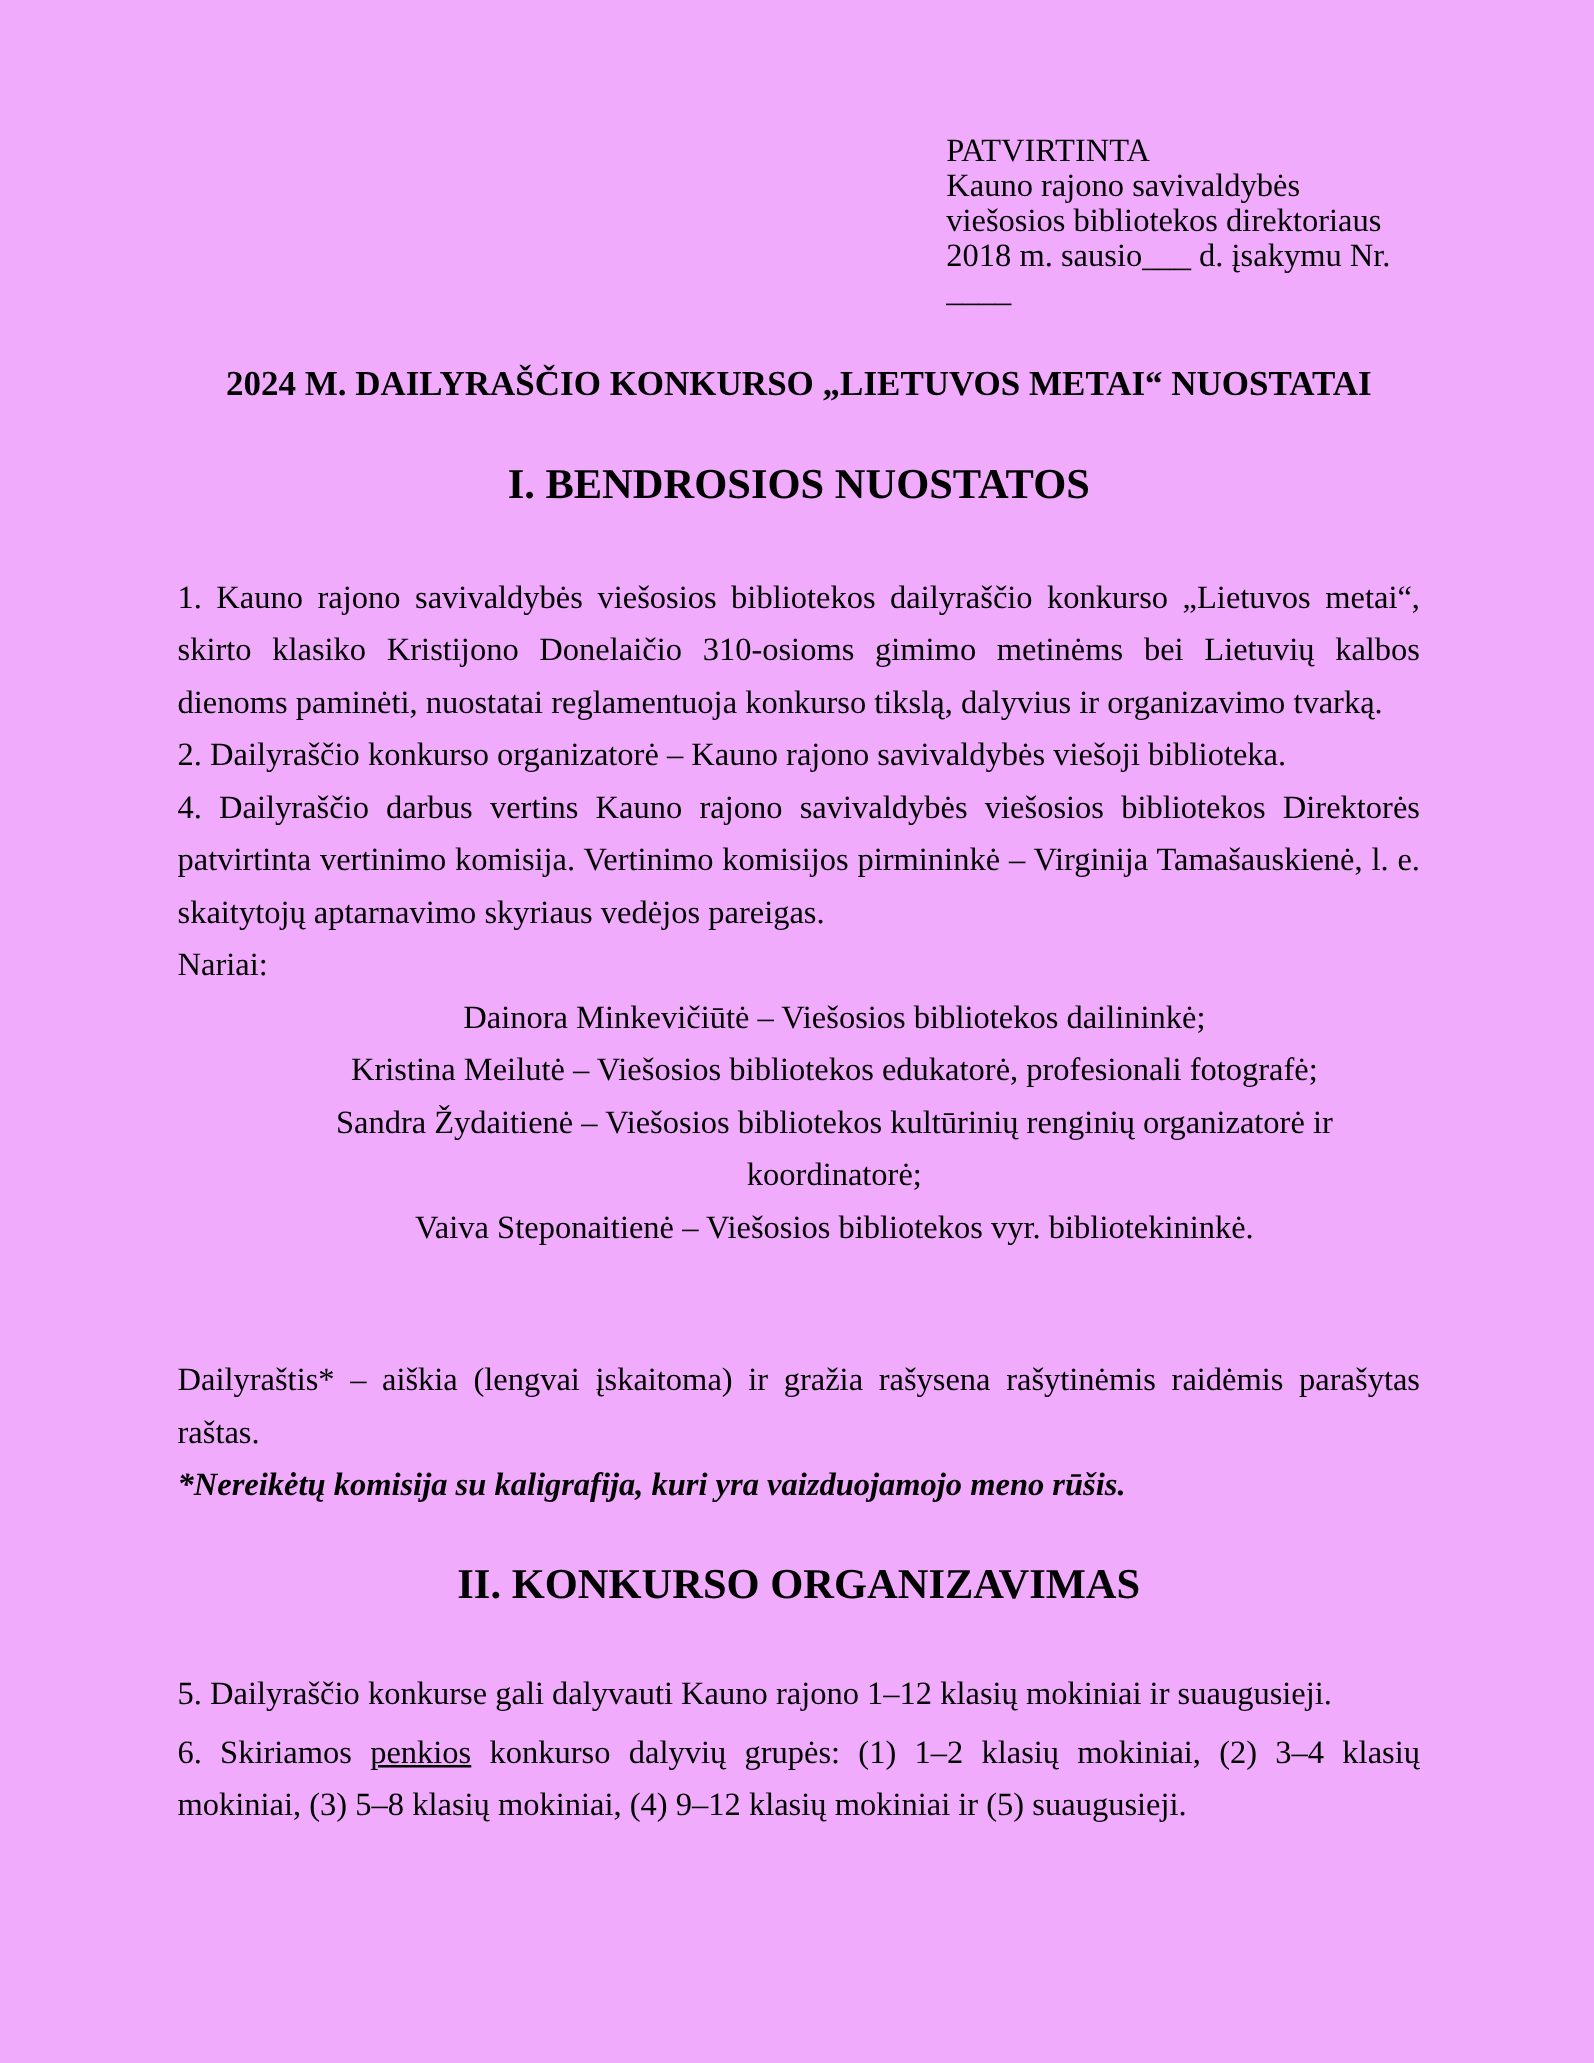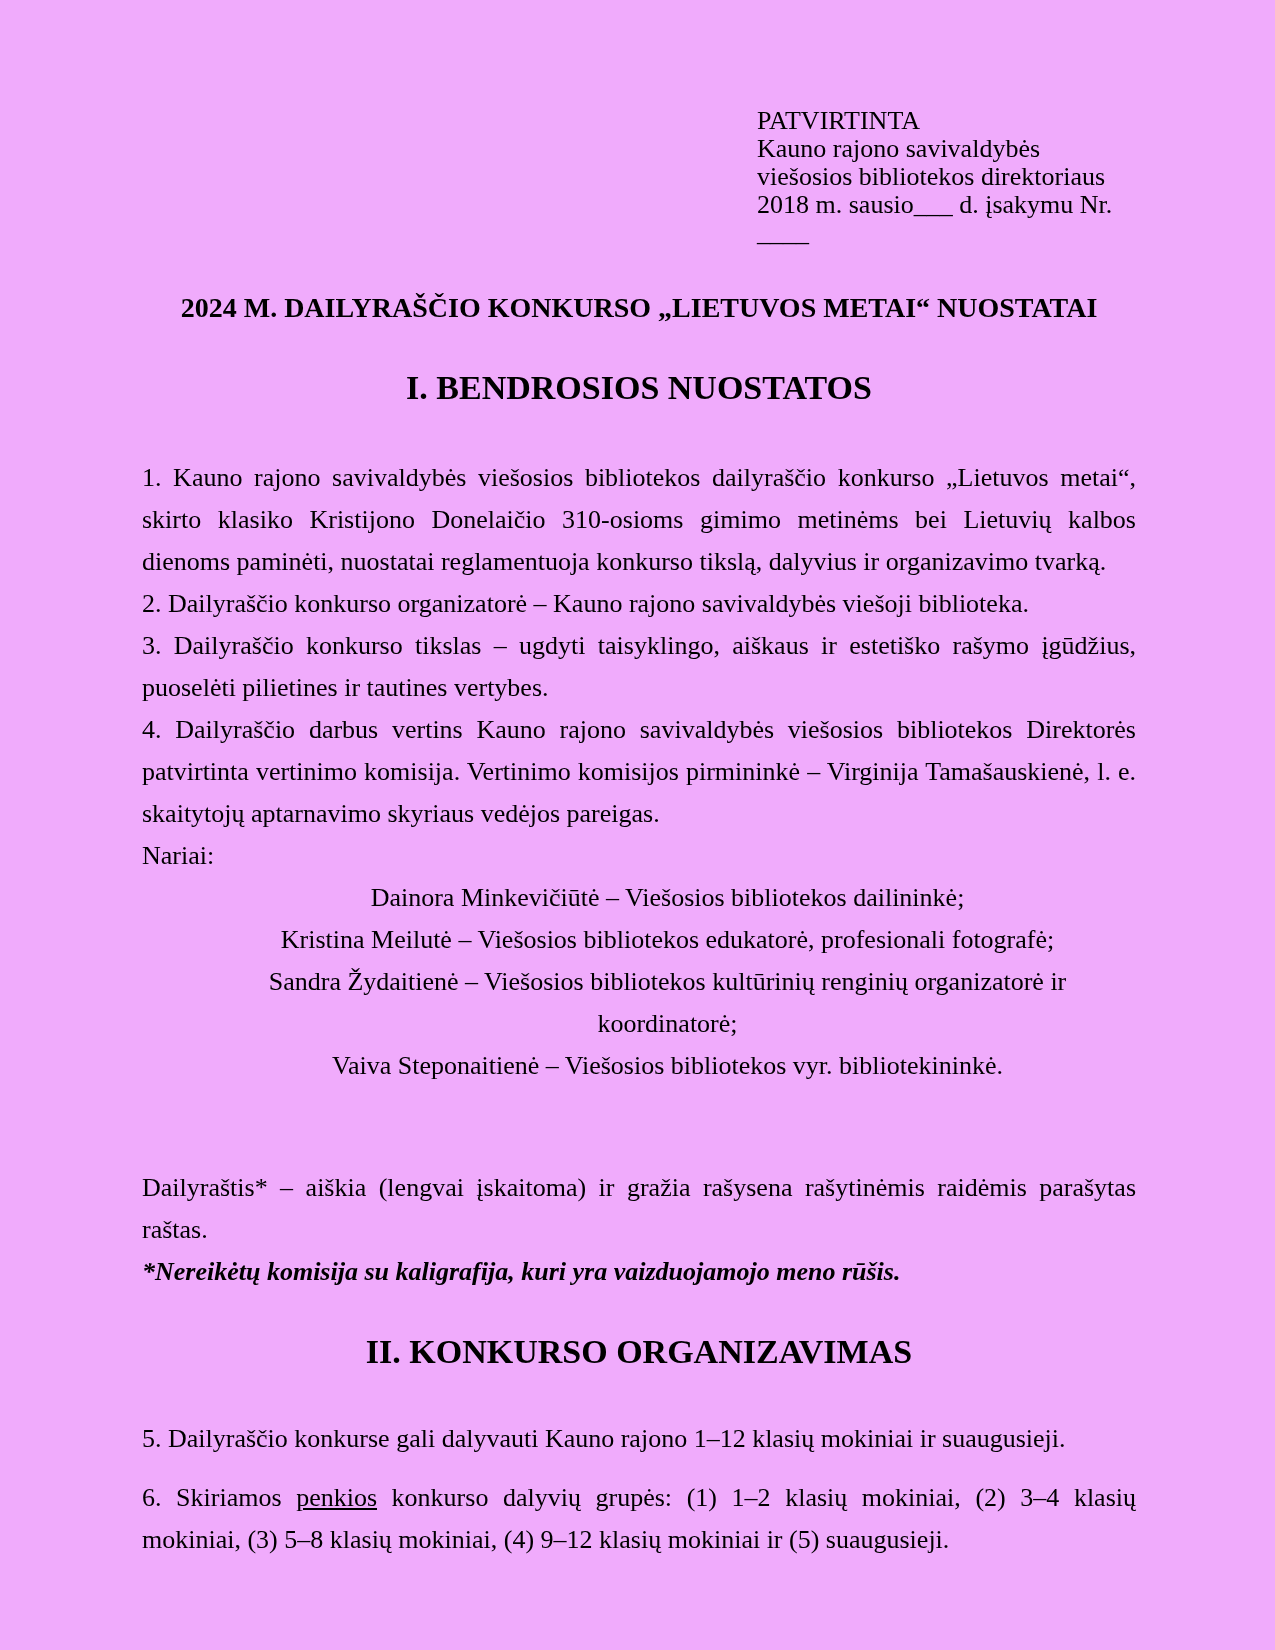--- a/index.html
+++ b/index.html
@@ -47,21 +47,21 @@
     margin: 0;
     font-size: 26px;
     line-height: 42px;
     text-align: justify;
   }
   p.first-para { margin-top: 48px; }
   p.member { padding-left: 57px; text-align: center; }
   p.definition { margin-top: 80px; }
   p.note { font-weight: bold; font-style: italic; }
   p.para5 { margin-top: 45px; }
-  p.para6 { margin-top: 17px; }
+  p.para6 { margin-top: 5px; }
   .u { text-decoration: underline; }
 </style>
 </head>
 <body>
 
 <div class="page">
   <div class="content">
 
     <div class="approval">
       <div>PATVIRTINTA</div>
@@ -69,21 +69,20 @@
       <div>viešosios bibliotekos direktoriaus</div>
       <div>2018 m. sausio___ d. įsakymu Nr. ____</div>
     </div>
 
     <div class="doc-title">2024 M. DAILYRAŠČIO KONKURSO „LIETUVOS METAI“ NUOSTATAI</div>
 
     <div class="section-heading">I. BENDROSIOS NUOSTATOS</div>
 
     <p class="first-para">1. Kauno rajono savivaldybės viešosios bibliotekos dailyraščio konkurso „Lietuvos metai“, skirto klasiko Kristijono Donelaičio 310-osioms gimimo metinėms bei Lietuvių kalbos dienoms paminėti, nuostatai reglamentuoja konkurso tikslą, dalyvius ir organizavimo tvarką.</p>
     <p>2. Dailyraščio konkurso organizatorė – Kauno rajono savivaldybės viešoji biblioteka.</p>
-    <p>3. Dailyraščio konkurso tikslas – ugdyti taisyklingo, aiškaus ir estetiško rašymo įgūdžius, puoselėti pilietines ir tautines vertybes.</p>
     <p>4. Dailyraščio darbus vertins Kauno rajono savivaldybės viešosios bibliotekos Direktorės patvirtinta vertinimo komisija. Vertinimo komisijos pirmininkė – Virginija Tamašauskienė, l. e. skaitytojų aptarnavimo skyriaus vedėjos pareigas.</p>
 
     <p>Nariai:</p>
     <p class="member">Dainora Minkevičiūtė – Viešosios bibliotekos dailininkė;</p>
     <p class="member">Kristina Meilutė – Viešosios bibliotekos edukatorė, profesionali fotografė;</p>
     <p class="member">Sandra Žydaitienė – Viešosios bibliotekos kultūrinių renginių organizatorė ir koordinatorė;</p>
     <p class="member">Vaiva Steponaitienė – Viešosios bibliotekos vyr. bibliotekininkė.</p>
 
     <p class="definition">Dailyraštis* – aiškia (lengvai įskaitoma) ir gražia rašysena rašytinėmis raidėmis parašytas raštas.</p>
     <p class="note">*Nereikėtų komisija su kaligrafija, kuri yra vaizduojamojo meno rūšis.</p>

